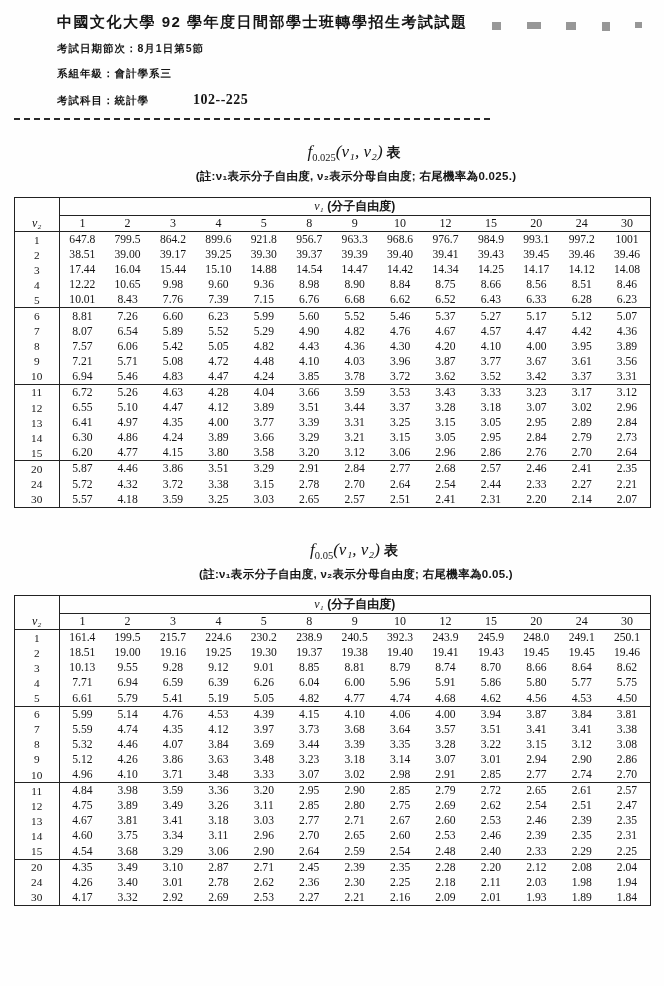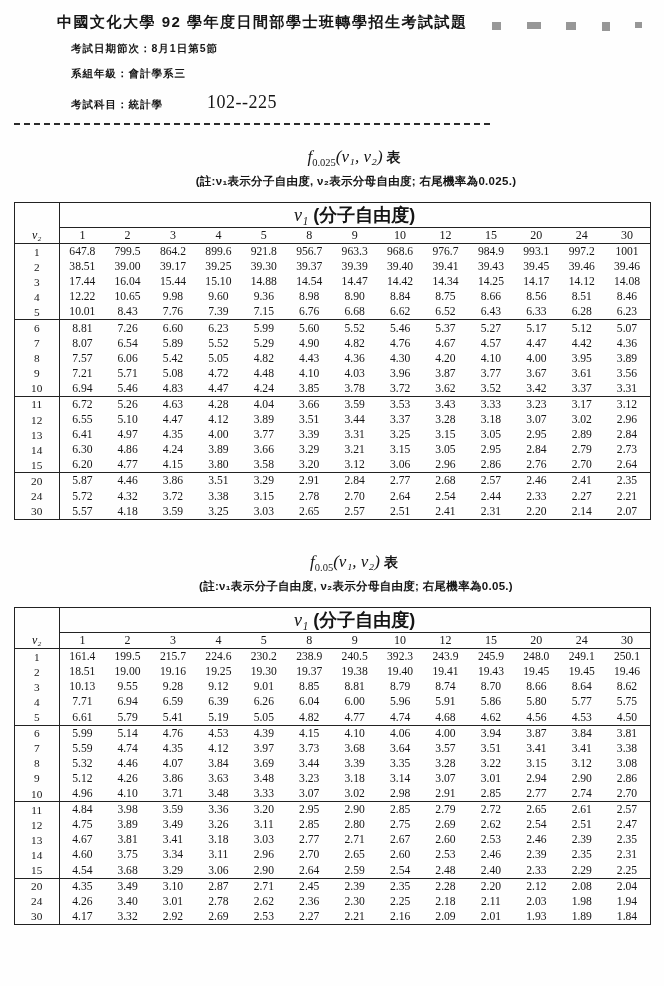--- a/index.html
+++ b/index.html
@@ -13,24 +13,24 @@
     overflow:hidden;
   }
   
   .hdr{padding:14px 14px 0 57px;}
   .hdr-title{
     font-family:"Liberation Sans","DejaVu Sans",sans-serif;
     font-weight:bold;font-size:15px;letter-spacing:1.5px;line-height:1.1;
   }
   .hdr-line{
     font-family:"Liberation Sans","DejaVu Sans",sans-serif;
-    font-weight:bold;font-size:10.5px;letter-spacing:1px;margin-top:11px;margin-left:14px;
+    font-weight:bold;font-size:10.5px;letter-spacing:1px;margin-top:11px;
   }
   .hdr-line-subject{display:flex;align-items:baseline;gap:44px;margin-top:11px;}
-  .hdr-code{font-family:"Liberation Serif",serif;font-weight:normal;font-size:18px;letter-spacing:.5px;text-align:right;}
+  .hdr-code{font-family:"Liberation Serif",serif;font-weight:bold;font-size:14px;letter-spacing:.5px;text-align:right;}
   .dashed-rule{
     margin:10px 0 0 14px;width:476px;height:0;
     border-top:2.5px dashed #2a2a2a;
   }
   .corner-marks{
     position:absolute;top:22px;right:22px;width:150px;height:14px;
     opacity:.55;display:flex;justify-content:space-between;align-items:flex-start;
   }
   .corner-marks i{display:block;background:#444;}
   .cm1{width:9px;height:8px;}
@@ -60,21 +60,21 @@
     table-layout:fixed;
   }
   .ftable th,.ftable td{
     padding:0;height:15.1px;text-align:center;font-weight:normal;
     white-space:nowrap;overflow:hidden;
   }
   .ftable{border:1.5px solid #222;}
   .ftable .corner{border-right:1.3px solid #222;}
   .ftable .group-label{
     border-bottom:1.3px solid #222;
-    font-size:18px;
+    font-size:12px;
     font-family:"Liberation Sans","DejaVu Sans",sans-serif;
     font-weight:bold;
   }
   .ftable .group-label .sym{font-family:"Liberation Serif",serif;font-style:italic;font-weight:normal;}
   .ftable .colnum-row th{border-bottom:1.3px solid #222;font-size:12px;}
   .ftable .rowhead{
     width:27px;border-right:1.3px solid #222;font-size:11.3px;
   }
   .ftable .v2-label{font-style:italic;font-size:12px;}
   .ftable tr.group-end td{border-bottom:1.2px solid #222;}

